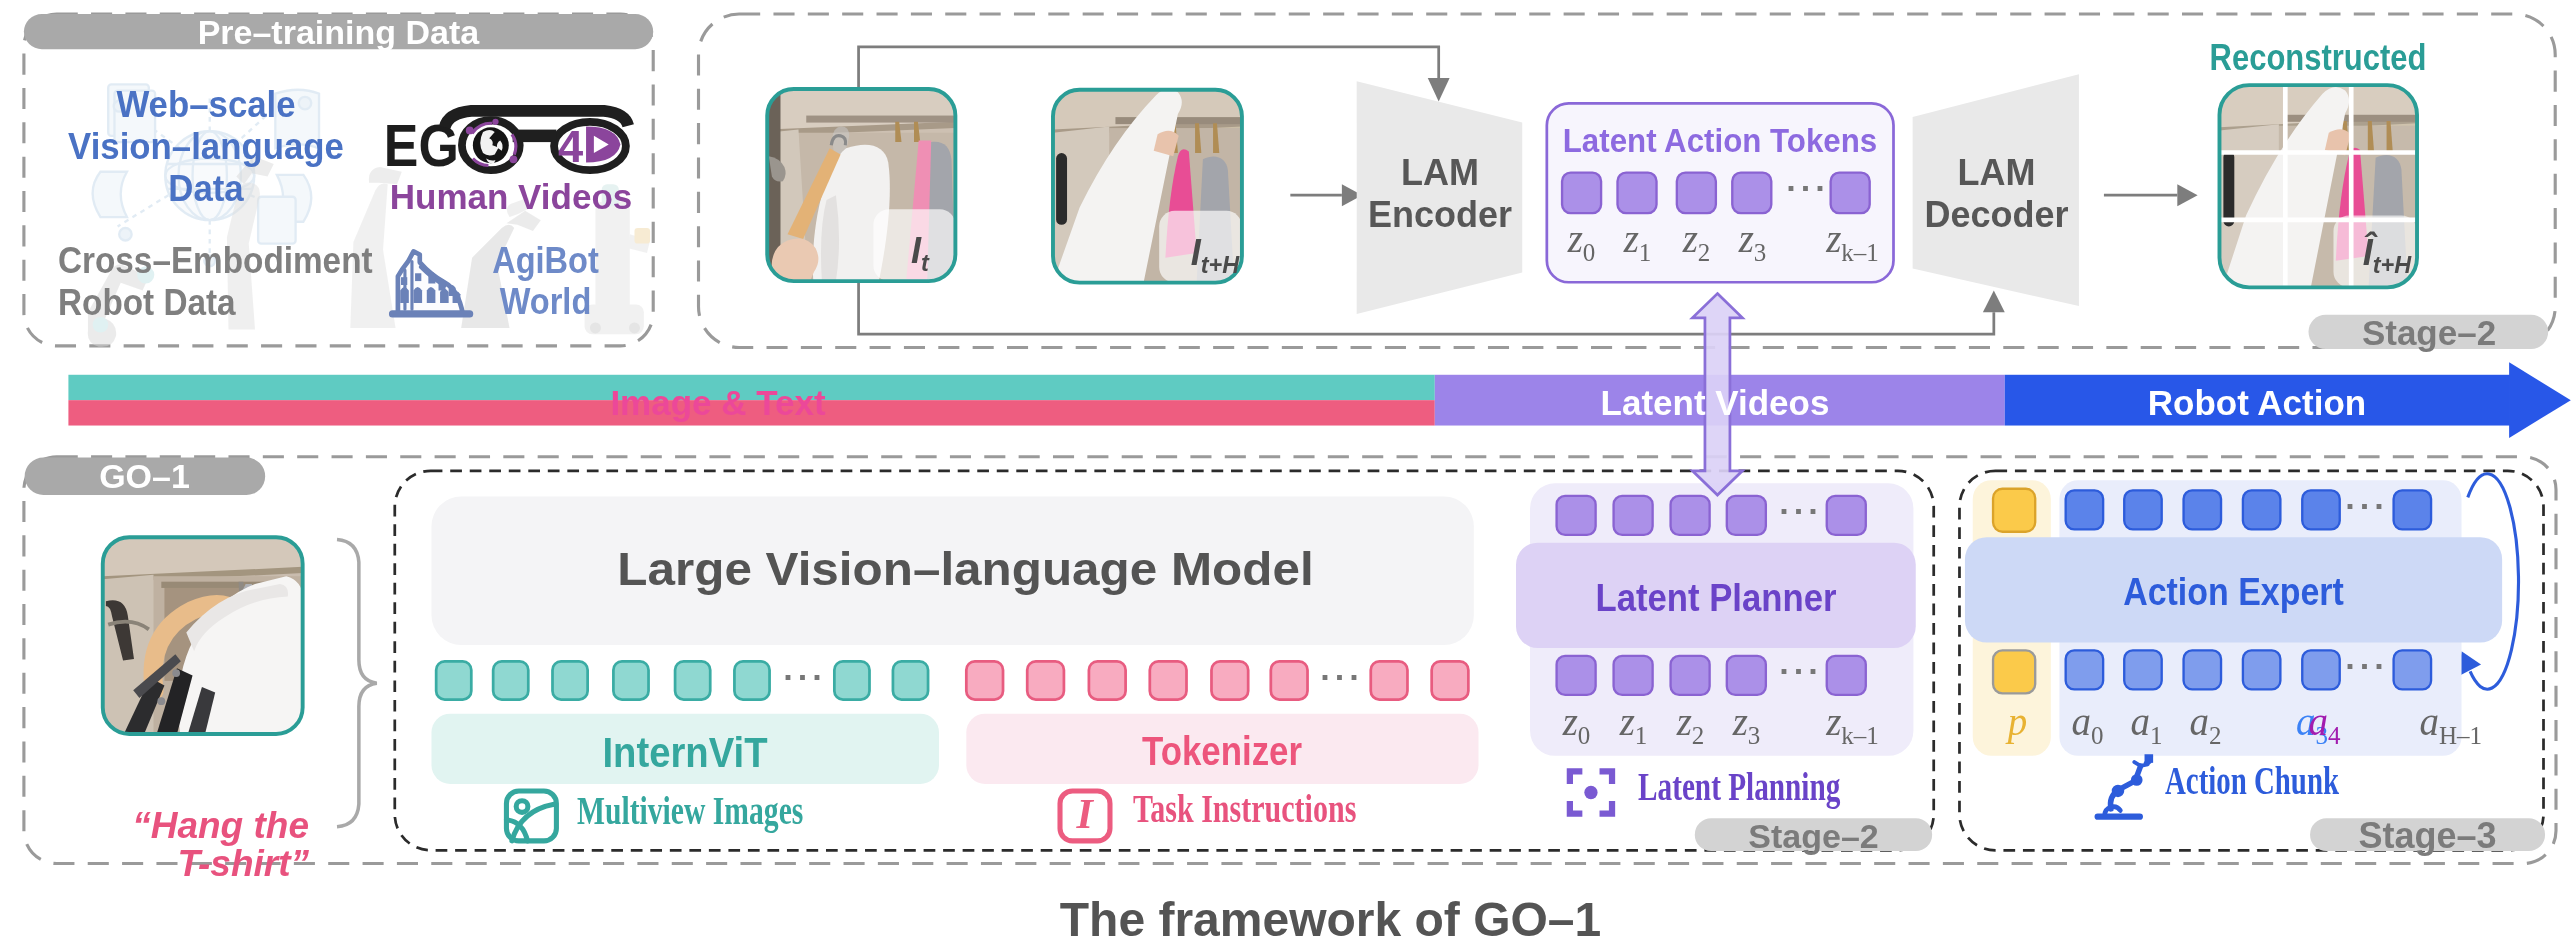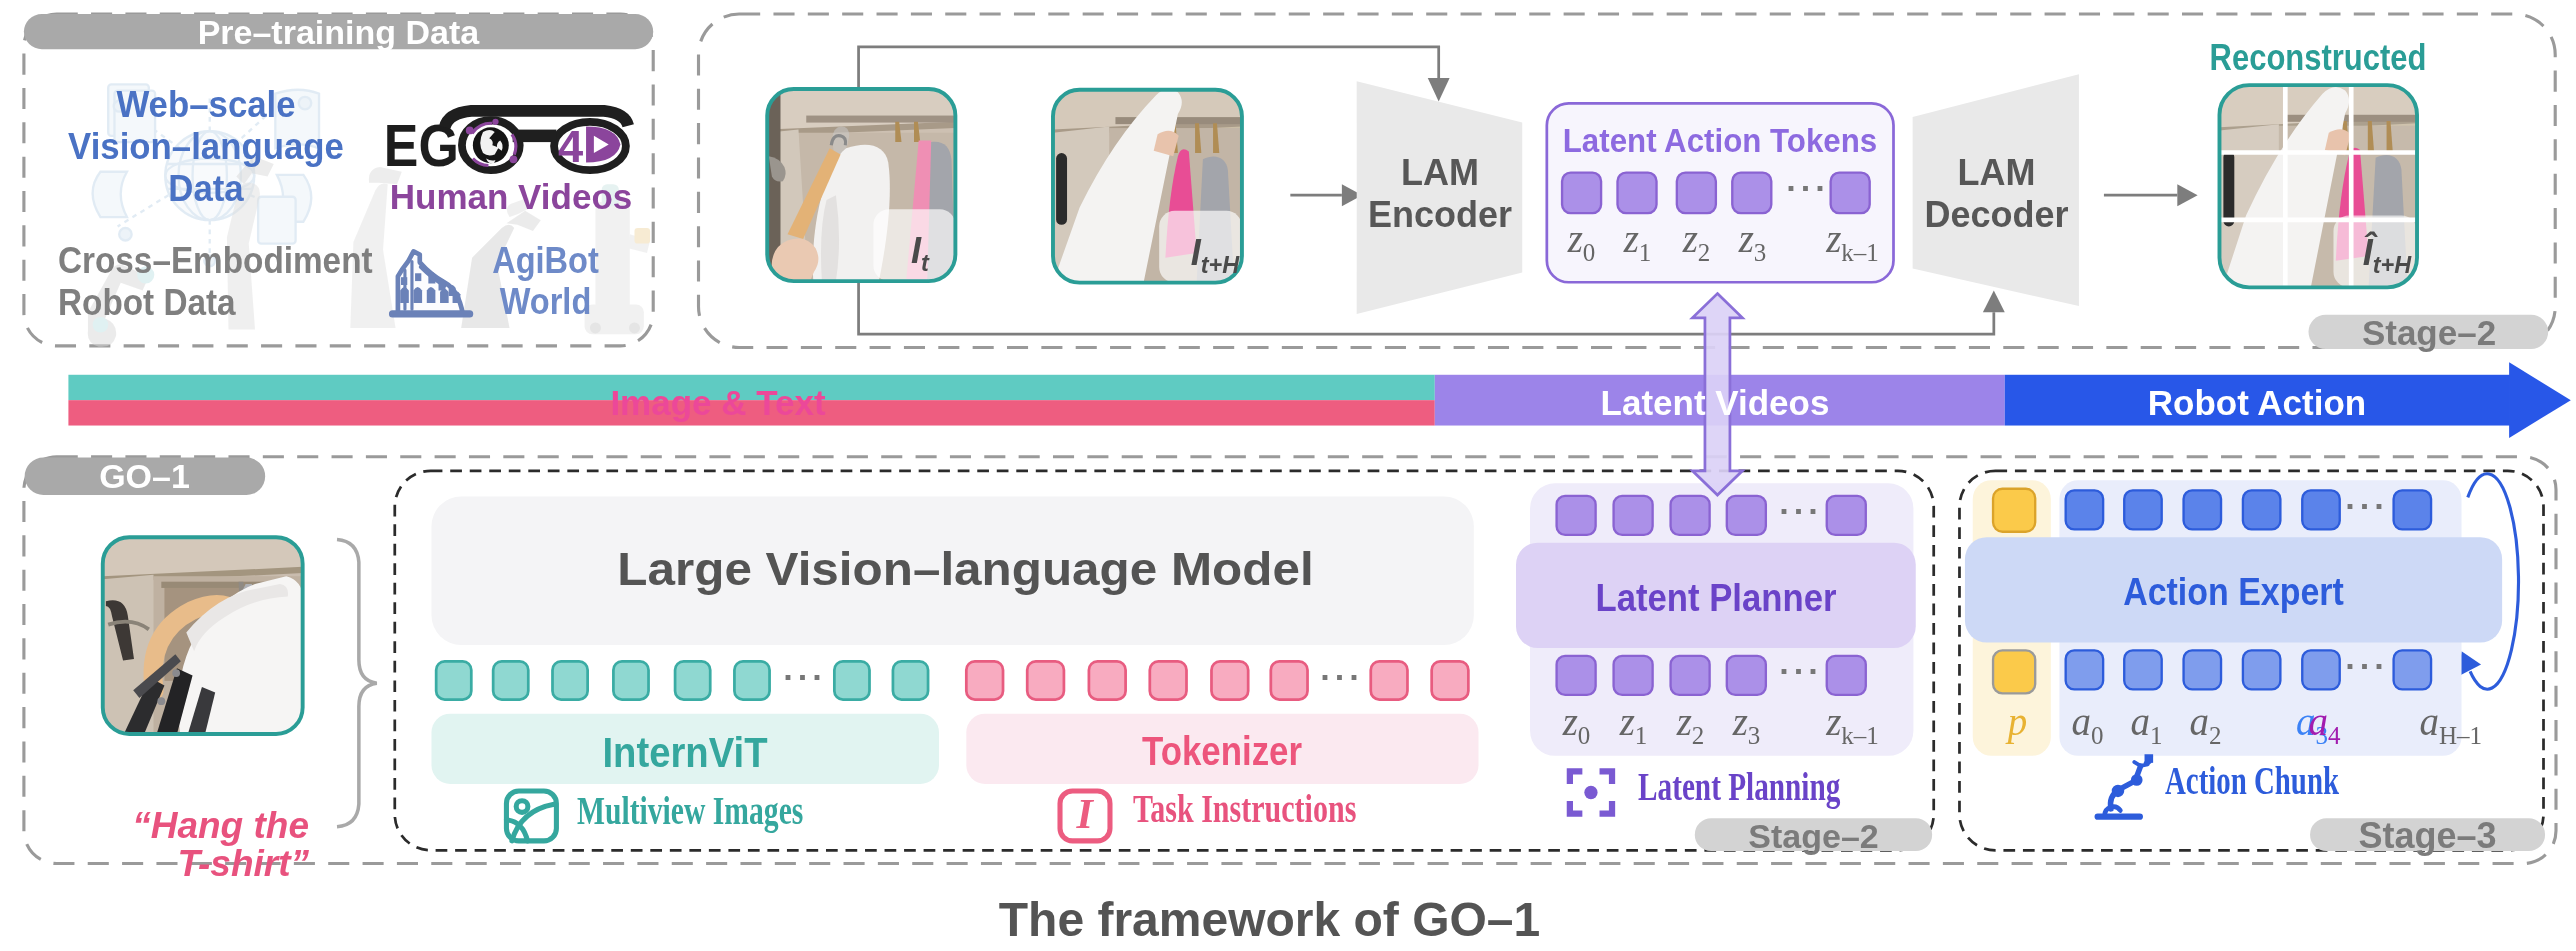--- a/index.html
+++ b/index.html
@@ -348,21 +348,21 @@
 <div class="txt" style="left:431px;top:728px;width:508px;text-align:center;font-weight:bold;font-size:43px;color:#35a79e;transform:scaleX(.89);">InternViT</div>
 <div class="txt" style="left:966px;top:728px;width:512px;text-align:center;font-weight:bold;font-size:41px;color:#ed557c;transform:scaleX(.85);">Tokenizer</div>
 <div class="txt" style="left:577px;top:788px;font-family:'Liberation Serif',serif;font-weight:bold;font-size:39px;color:#35a79e;transform:scaleX(.76);transform-origin:left top;">Multiview Images</div>
 <div class="txt" style="left:1133px;top:786px;font-family:'Liberation Serif',serif;font-weight:bold;font-size:39px;color:#e8537e;transform:scaleX(.77);transform-origin:left top;">Task Instructions</div>
 <div class="txt" style="left:1516px;top:576px;width:400px;text-align:center;font-weight:bold;font-size:39px;color:#6a43c8;transform:scaleX(.89);">Latent Planner</div>
 <div class="txt" style="left:1638px;top:764px;font-family:'Liberation Serif',serif;font-weight:bold;font-size:39px;color:#6a43c8;transform:scaleX(.75);transform-origin:left top;">Latent Planning</div>
 <div class="txt" style="left:1695px;top:819px;width:237px;height:33px;font-size:34px;line-height:34px;font-weight:bold;color:#7b7b7b;text-align:center;">Stage–2</div>
 <div class="txt" style="left:1965px;top:570px;width:537px;text-align:center;font-weight:bold;font-size:39px;color:#2d5cdb;transform:scaleX(.87);">Action Expert</div>
 <div class="txt" style="left:2165px;top:758px;font-family:'Liberation Serif',serif;font-weight:bold;font-size:39px;color:#2d5cdb;transform:scaleX(.74);transform-origin:left top;">Action Chunk</div>
 <div class="txt" style="left:2310px;top:819px;width:235px;height:33px;font-size:36px;line-height:34px;font-weight:bold;color:#7b7b7b;text-align:center;">Stage–3</div>
-<div class="txt" style="left:996px;top:892px;width:547px;text-align:center;font-weight:bold;font-size:48px;color:#545454;">The framework of GO–1</div>
+<div class="txt" style="left:1057px;top:892px;width:547px;text-align:center;font-weight:bold;font-size:48px;color:#545454;">The framework of GO–1</div>
 
 <div class="txt mt" style="left:1519px;top:216px;width:125px;text-align:center;font-size:39px;color:#666;"><i>z</i><sub style="font-size:25px;">0</sub></div>
 <div class="txt mt" style="left:1575px;top:216px;width:125px;text-align:center;font-size:39px;color:#666;"><i>z</i><sub style="font-size:25px;">1</sub></div>
 <div class="txt mt" style="left:1634px;top:216px;width:125px;text-align:center;font-size:39px;color:#666;"><i>z</i><sub style="font-size:25px;">2</sub></div>
 <div class="txt mt" style="left:1690px;top:216px;width:125px;text-align:center;font-size:39px;color:#666;"><i>z</i><sub style="font-size:25px;">3</sub></div>
 <div class="txt mt" style="left:1790px;top:216px;width:125px;text-align:center;font-size:39px;color:#666;"><i>z</i><sub style="font-size:25px;">k–1</sub></div>
 <div class="txt mt" style="left:1514px;top:699px;width:125px;text-align:center;font-size:39px;color:#666;"><i>z</i><sub style="font-size:25px;">0</sub></div>
 <div class="txt mt" style="left:1571px;top:699px;width:125px;text-align:center;font-size:39px;color:#666;"><i>z</i><sub style="font-size:25px;">1</sub></div>
 <div class="txt mt" style="left:1628px;top:699px;width:125px;text-align:center;font-size:39px;color:#666;"><i>z</i><sub style="font-size:25px;">2</sub></div>
 <div class="txt mt" style="left:1684px;top:699px;width:125px;text-align:center;font-size:39px;color:#666;"><i>z</i><sub style="font-size:25px;">3</sub></div>

